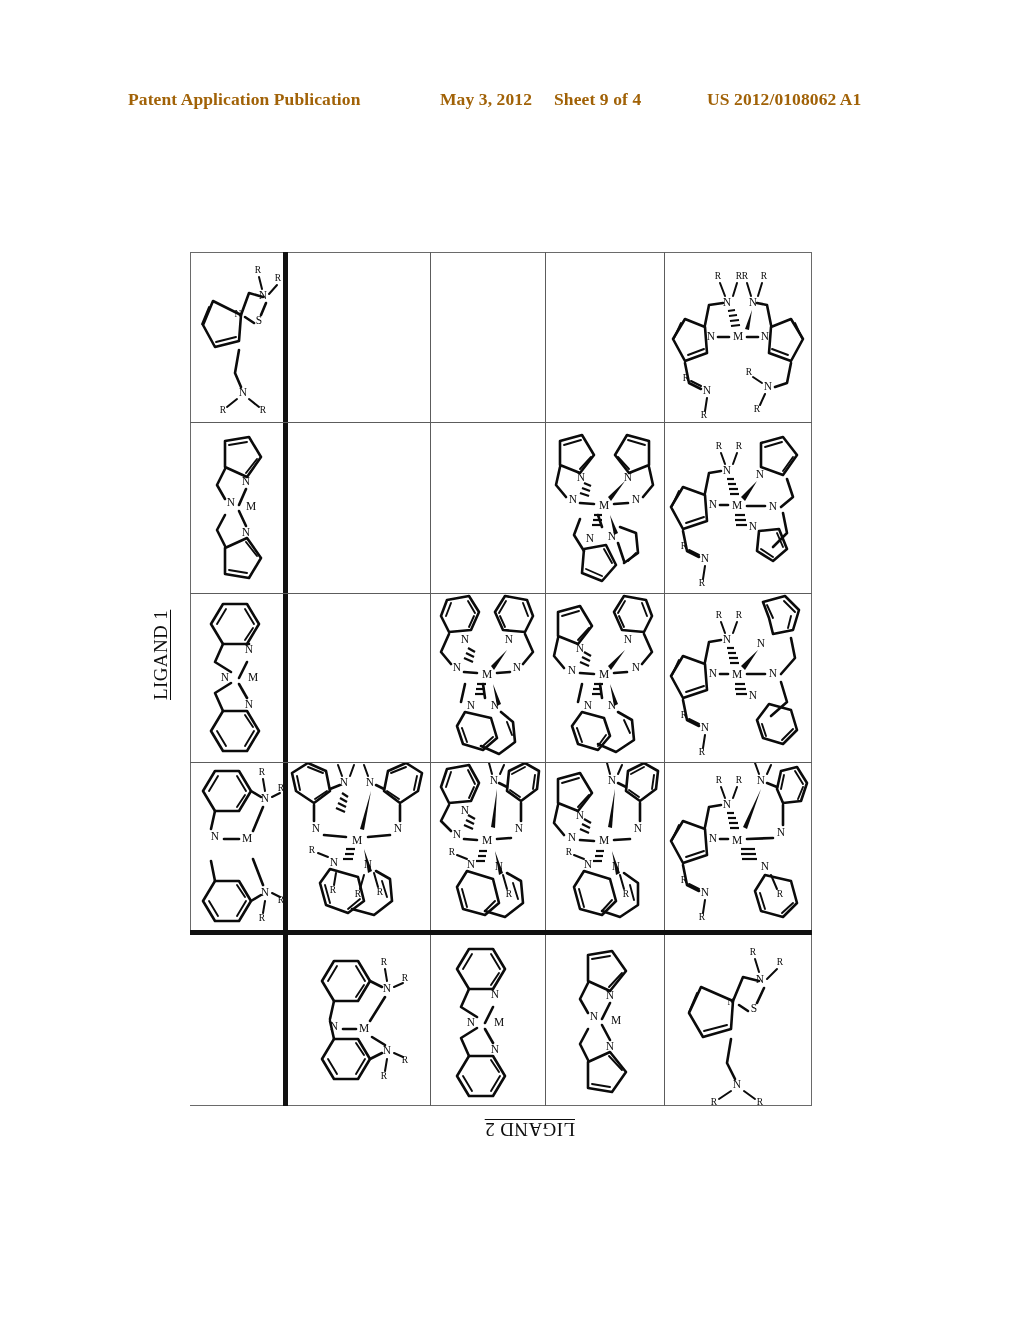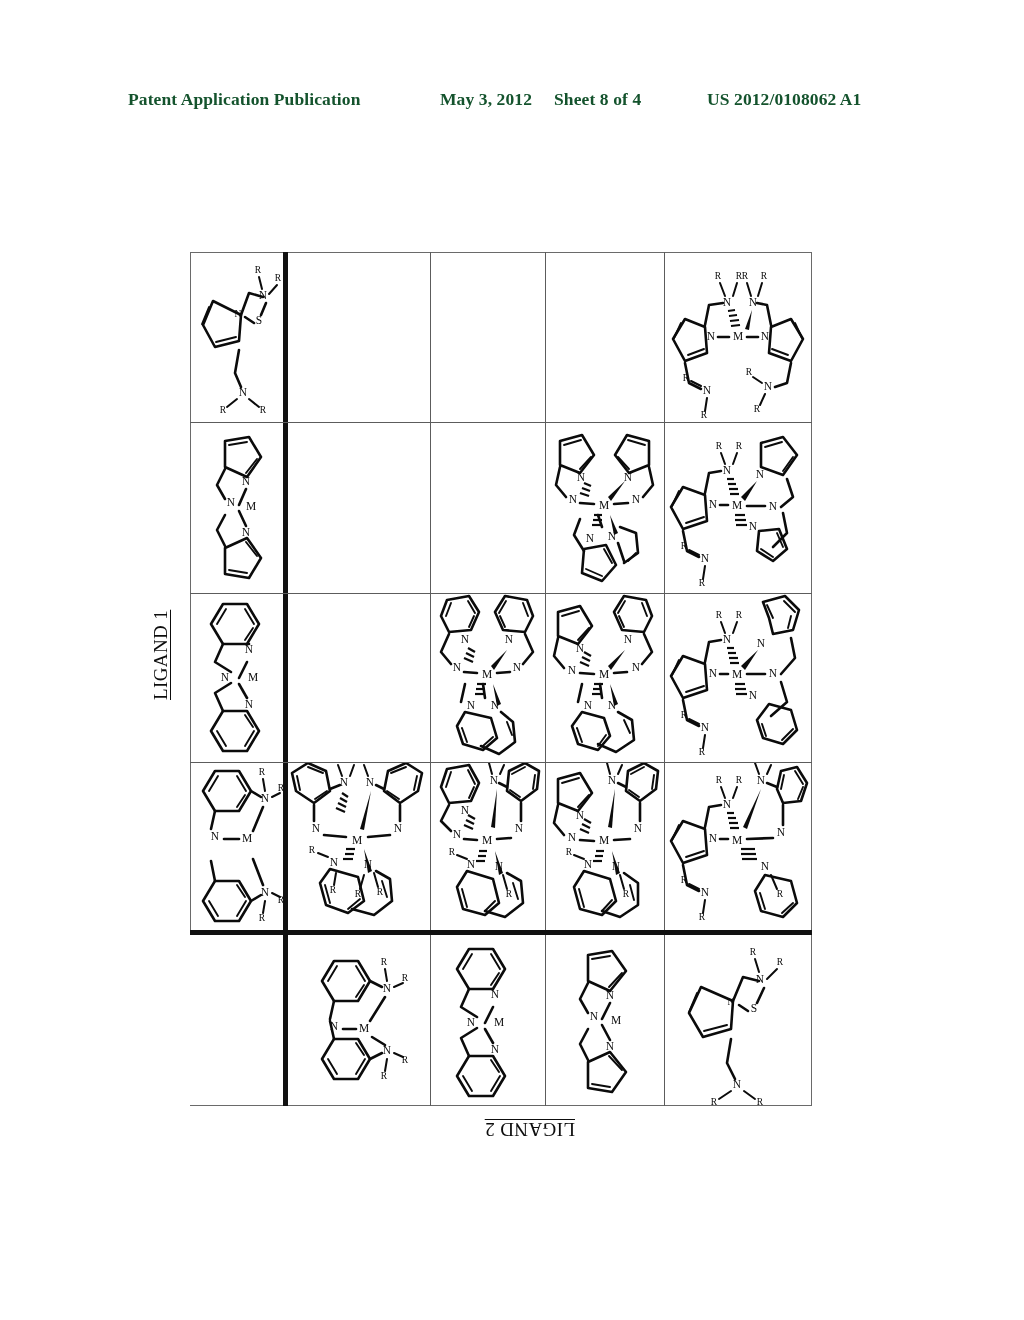--- a/index.html
+++ b/index.html
@@ -8,21 +8,21 @@
     width:1024px;height:1320px;background:#ffffff;
     font-family:"Liberation Serif", serif;
     position:relative;overflow:hidden;
   }
 
   
   #page-header{
     position:absolute;left:0;top:86px;width:1024px;height:26px;
     display:flex;align-items:center;
     font-family:"Liberation Serif", serif;
-    font-weight:bold;font-size:17.5px;letter-spacing:.1px;color:#14532d;
+    font-weight:bold;font-size:17.5px;letter-spacing:.1px;color:#a16207;
     white-space:nowrap;
   }
   #page-header .h-pub{position:absolute;left:128px;}
   #page-header .h-date{position:absolute;left:440px;}
   #page-header .h-sheet{position:absolute;left:554px;}
   #page-header .h-num{position:absolute;left:707px;}
 
   
   #fig-label{
     position:absolute;left:789px;top:640px;
@@ -79,21 +79,21 @@
   .mol text.sm{font-size:9.5px;}
   .mol .wedge{fill:#0b0b0b;stroke:none;}
   .mol .hash{stroke:#0b0b0b;stroke-width:2.2;stroke-linecap:butt;}
 </style>
 </head>
 <body>
 
 <div id="page-header">
   <span class="h-pub">Patent Application Publication</span>
   <span class="h-date">May 3, 2012</span>
-  <span class="h-sheet">Sheet 8 of 4</span>
+  <span class="h-sheet">Sheet 9 of 4</span>
   <span class="h-num">US 2012/0108062 A1</span>
 </div>
 
 <div id="ligand1-label">LIGAND 1</div>
 <div id="ligand2-label">LIGAND 2</div>
 <div id="fig-label">FIG. 1C</div>
 
 <div id="matrix">
 
   <div class="grid-line border-ln" style="left:0;top:0;width:622px;height:1px;"></div>

